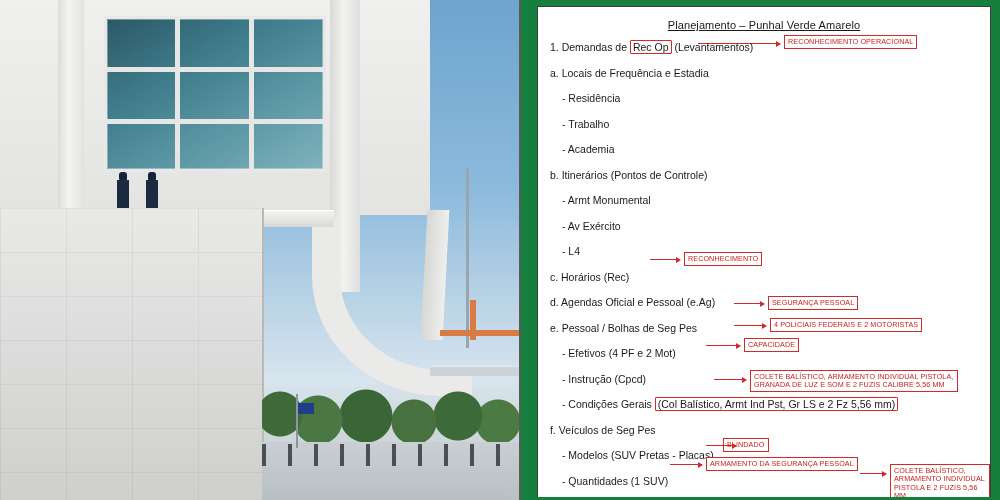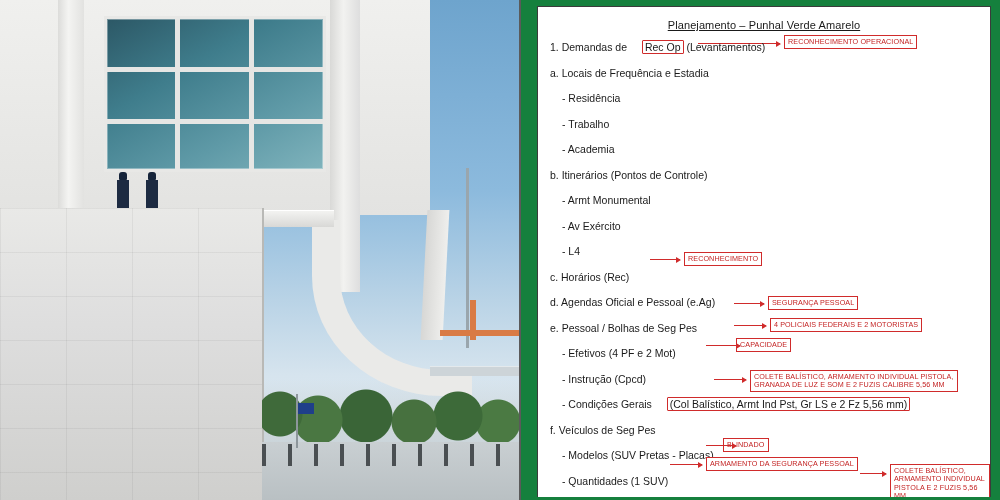--- a/index.html
+++ b/index.html
@@ -246,21 +246,20 @@
     line-height: 13px;
     color: #1a1a1a;
     margin: 0 0 12.5px 0;
     white-space: nowrap;
   }
   .line.indent1 { padding-left: 12px; }
   .line .boxed {
     border: 1px solid #cf2b2b;
     padding: 0 2px;
     border-radius: 1px;
-    margin-left: 12px;
   }
   
   .callout {
     position: absolute;
     border: 1px solid #d02b2b;
     color: #c32222;
     font-size: 7.2px;
     line-height: 8.6px;
     padding: 1.5px 3px;
     background: #fff;
@@ -357,21 +356,21 @@
 
         <div class="line">e. Pessoal / Bolhas de Seg Pes</div>
         <div class="callout" style="left:230px; top:289px;">Segurança pessoal</div>
         <div class="arrow" style="left:196px; top:296px; width:30px;"></div>
 
         <div class="line indent1">- Efetivos (4 PF e 2 Mot)</div>
         <div class="callout" style="left:232px; top:311px;">4 policiais federais e 2 motoristas</div>
         <div class="arrow" style="left:196px; top:318px; width:32px;"></div>
 
         <div class="line indent1">- Instrução (Cpcd)</div>
-        <div class="callout" style="left:198px; top:331px;text-align:center;">Capacidade</div>
+        <div class="callout" style="left:206px; top:331px;text-align:center;">Capacidade</div>
         <div class="arrow" style="left:168px; top:338px; width:34px;"></div>
 
         <div class="line indent1">- Condições Gerais <span class="boxed">(Col Balístico, Armt Ind Pst, Gr LS e 2 Fz 5,56 mm)</span></div>
         <div class="callout multi" style="left:212px; top:363px; width:200px;">Colete balístico, armamento individual pistola, granada de luz e som e 2 fuzis calibre 5,56 mm</div>
         <div class="arrow" style="left:176px; top:372px; width:32px;"></div>
 
         <div class="line">f. Veículos de Seg Pes</div>
         <div class="line indent1">- Modelos (SUV Pretas - Placas)</div>
         <div class="line indent1">- Quantidades (1 SUV)</div>
 

